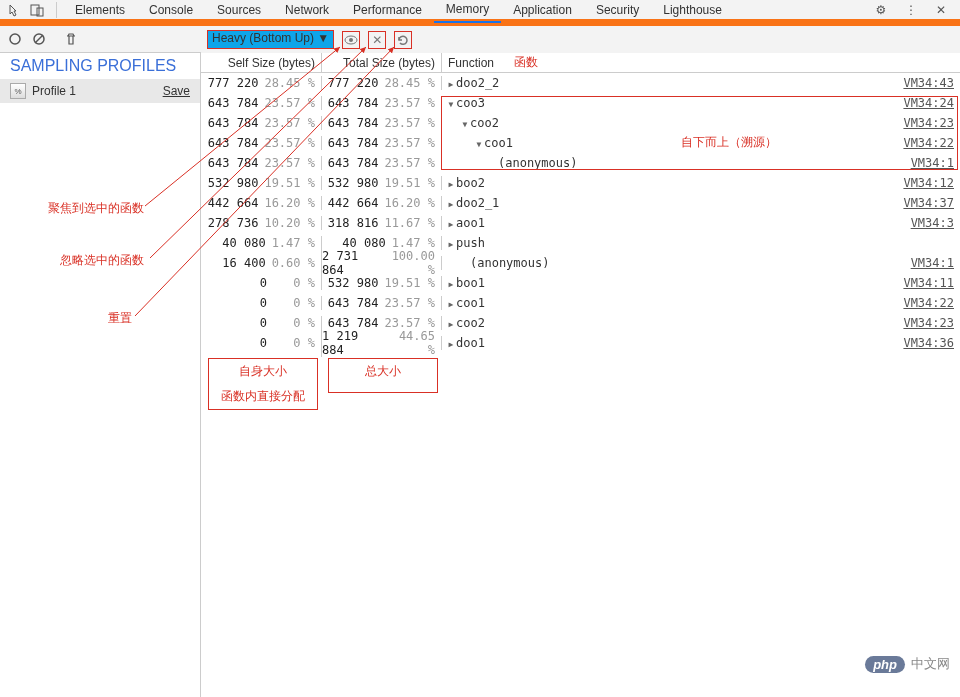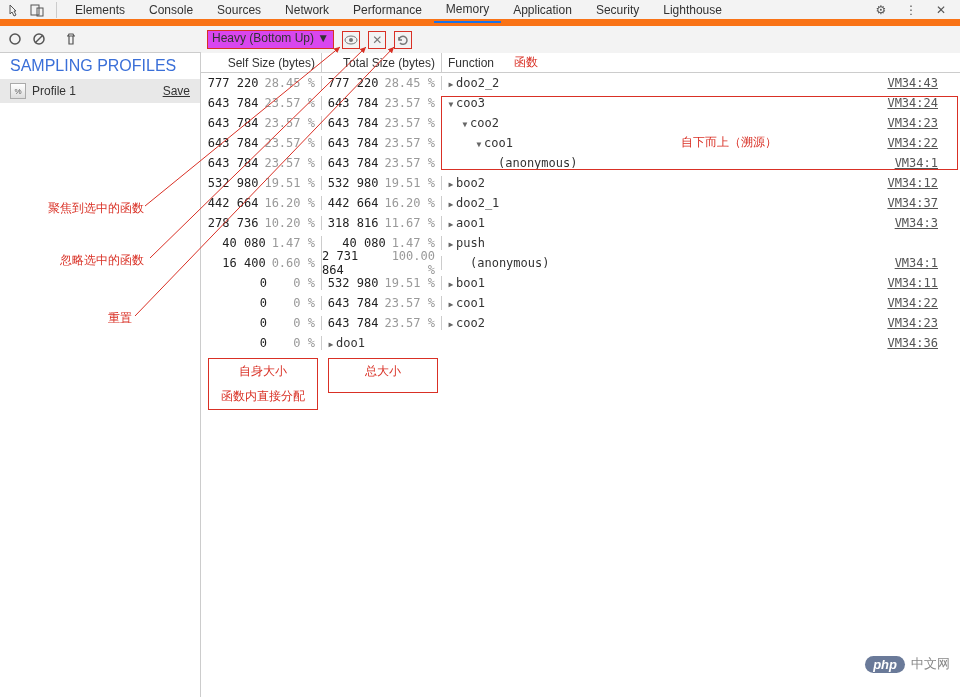--- a/index.html
+++ b/index.html
@@ -136,21 +136,21 @@
       padding: 0 6px;
       gap: 8px;
       position: absolute;
       top: -27px;
       left: 0; right: 0;
       background: #f3f3f3;
     }
     .view-select {
       height: 19px;
       border: 1px solid #d93025;
-      background: #d946ef;
+      background: #0ea5e9;
       font-size: 12px;
       padding: 0 4px;
       min-width: 120px;
     }
     .tb-icon2 {
       width: 18px;
       height: 18px;
       display: flex;
       align-items: center;
       justify-content: center;
@@ -198,21 +198,21 @@
     }
     .val { color: #222; }
     .pct { color: #999; margin-left: 6px; min-width: 42px; text-align: right; }
     .cell-func {
       flex: 1;
       display: flex;
       align-items: center;
       border-left: 1px solid #ccc;
       padding-left: 4px;
       justify-content: space-between;
-      padding-right: 22px;
+      padding-right: 6px;
     }
     .func-name { display: flex; align-items: center; }
     .tri { width: 10px; text-align: center; color: #666; }
     .tri.open::before { content: "▼"; font-size: 8px; }
     .tri.closed::before { content: "▶"; font-size: 8px; }
     .src-link { color: #555; text-decoration: underline; }
     .annotation-box {
       border: 1px solid #d93025;
       color: #d93025;
       position: absolute;
@@ -567,20 +567,24 @@
               <span>coo2</span>
             </span>
             <span class="src-link">VM34:23</span>
           </div>
         </div>
         <div class="row">
           <div class="cell-self">
             <span class="val">0</span>
             <span class="pct">0 %</span>
           </div>
+          <div class="cell-total">
+            <span class="val">1 219 884</span>
+            <span class="pct">44.65 %</span>
+          </div>
           <div class="cell-func">
             <span class="func-name" style="padding-left:0px">
               <span class="tri closed"></span>
               <span>doo1</span>
             </span>
             <span class="src-link">VM34:36</span>
           </div>
         </div>
       </div>
   </div>

